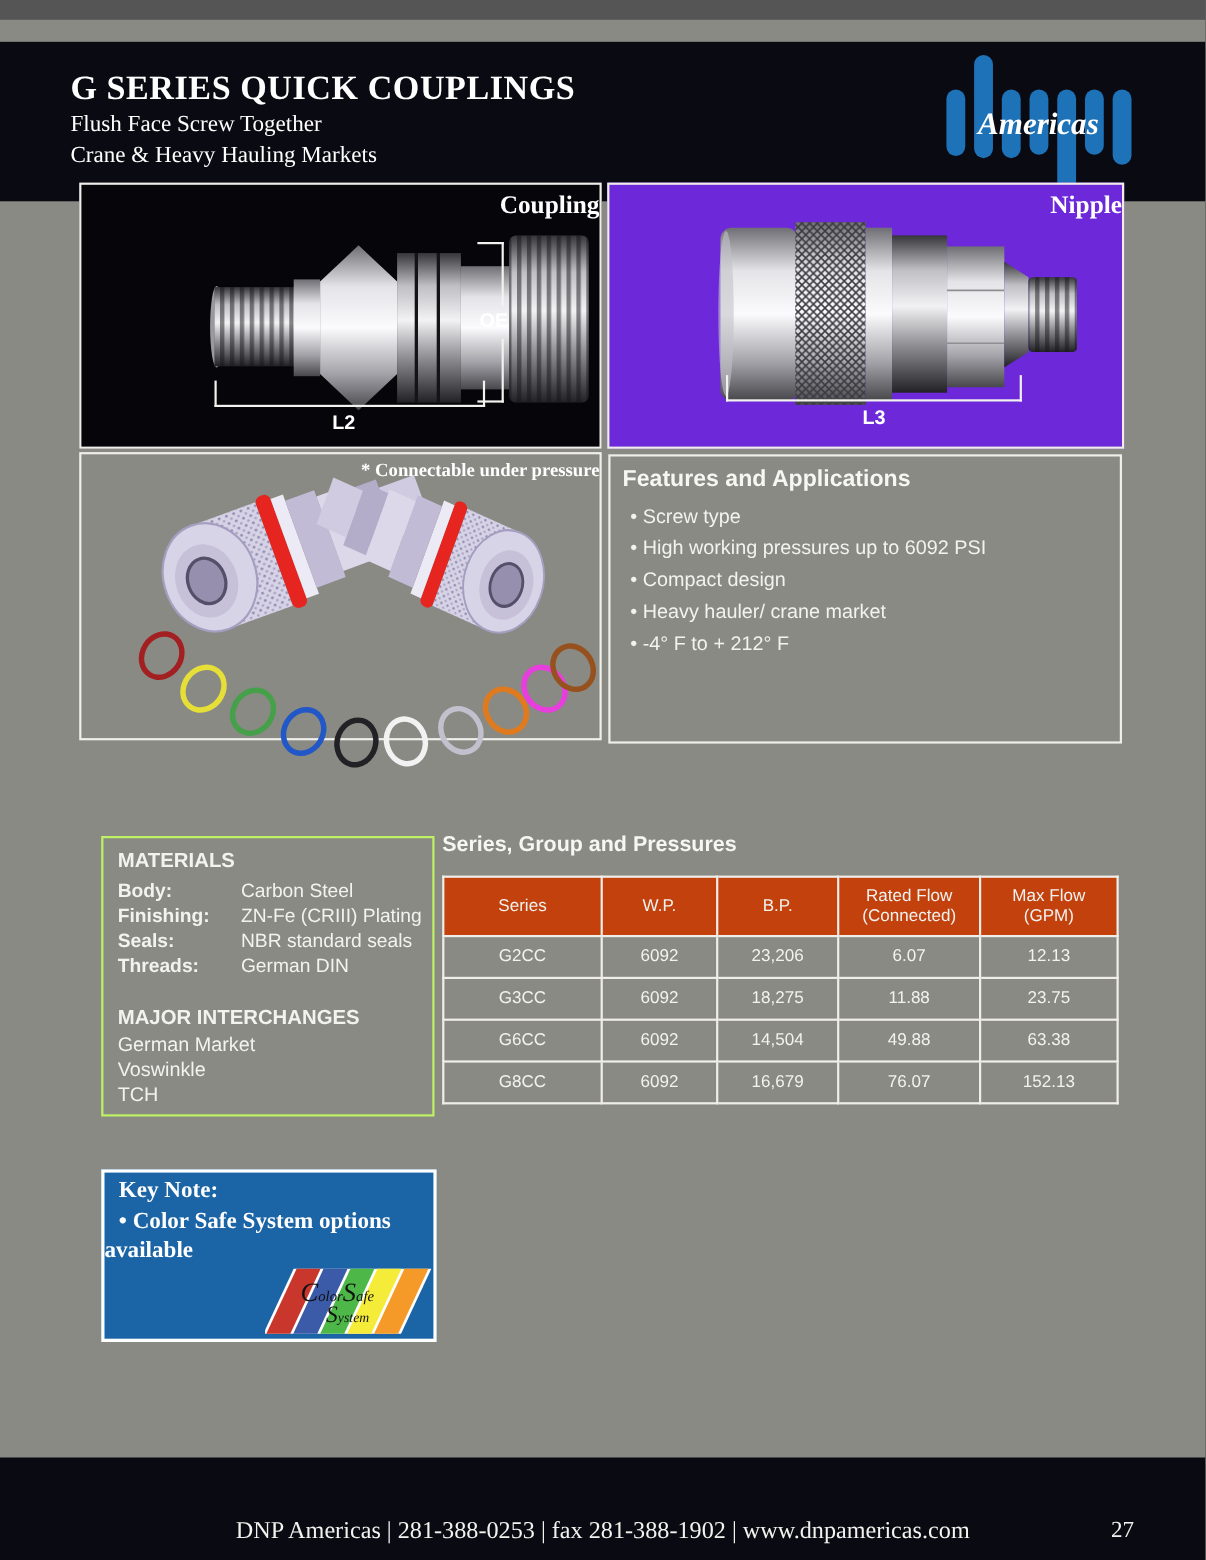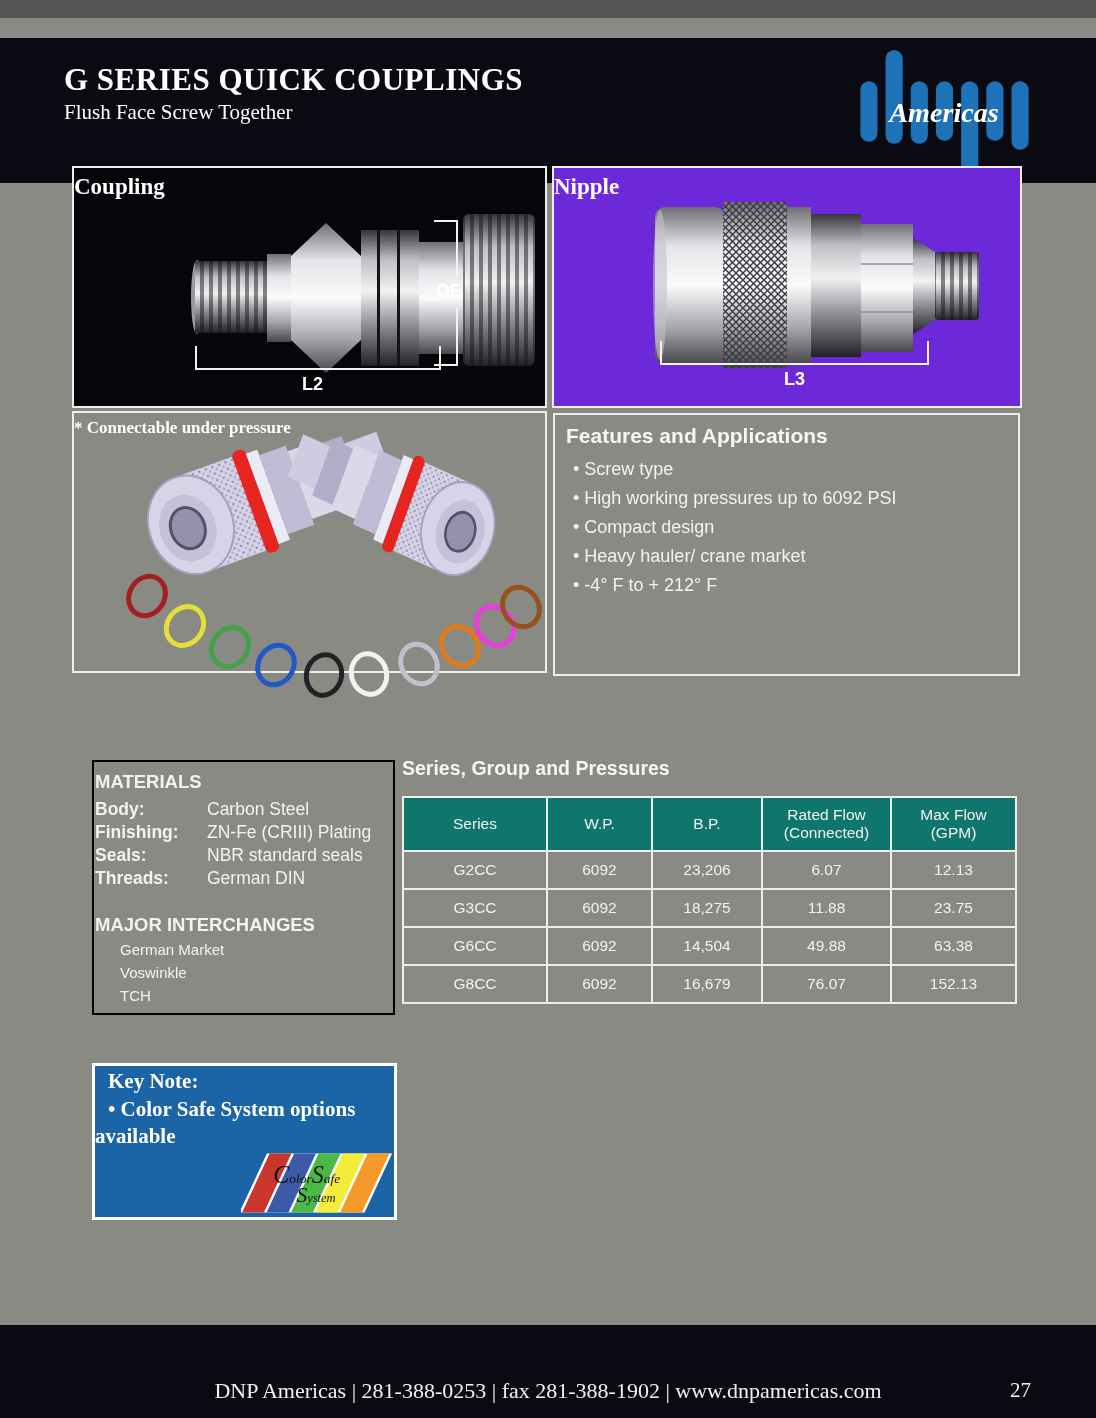--- a/index.html
+++ b/index.html
@@ -15,44 +15,44 @@
   .dnp-logo{position:absolute;left:853px;top:5px;width:182px;height:133px;}
   .logo-script{font-style:italic;font-weight:bold;font-size:28px;
                font-family:"Liberation Serif",serif;fill:#fff;}
 
   
   .panel{position:absolute;border:2px solid #efeeea;box-sizing:border-box;}
   .p-coupling{left:72px;top:148px;width:475px;height:242px;background:#06060a;}
   .p-nipple{left:552px;top:148px;width:470px;height:242px;background:#6d28d9;}
   .p-connect{left:72px;top:393px;width:475px;height:262px;background:#8a8a84;}
   .p-features{left:553px;top:395px;width:467px;height:263px;background:#8a8a84;}
-  .panel-title{position:absolute;left:0;right:0;top:6px;text-align:left;color:#fff;
+  .panel-title{position:absolute;left:0;right:0;top:6px;text-align:right;color:#fff;
                font:bold 23px "Liberation Serif",serif;z-index:3;}
   .p-connect .panel-title{font-size:17px;top:5px;}
   .photo{position:absolute;left:0;top:0;width:100%;height:100%;}
 
   
   .dim{position:absolute;background:#f2f2ee;z-index:2;}
   .dim-label{position:absolute;color:#fff;font:bold 18px "Liberation Sans",sans-serif;z-index:2;}
 
   
   .features-title{position:absolute;left:11px;top:9px;color:#f6f6f3;
                   font:bold 21px "Liberation Sans",sans-serif;}
   .features-list{position:absolute;left:18px;top:44px;margin:0;padding:0;list-style:none;}
   .features-list li{color:#f2f2ef;font-size:18px;margin-bottom:8px;}
   .features-list li::before{content:"• ";}
 
   
   .materials{position:absolute;left:92px;top:742px;width:303px;height:255px;
-             border:2px solid #000000;box-sizing:border-box;padding:9px 0 0 1px;color:#f2f2ef;}
+             border:2px solid #bef264;box-sizing:border-box;padding:9px 0 0 13px;color:#f2f2ef;}
   .mat-title{font:bold 18.5px "Liberation Sans",sans-serif;margin-bottom:5px;}
   .mat-row{display:flex;font-size:17.5px;line-height:23px;}
   .mat-row .lbl{width:112px;font-weight:bold;}
   .mi-title{font:bold 18.5px "Liberation Sans",sans-serif;margin:24px 0 2px 0;}
-  .mi-item{font-size:15px;line-height:23px;margin-left:25px;}
+  .mi-item{font-size:18px;line-height:23px;}
 
   
   .tbl-title{position:absolute;left:402px;top:739px;color:#f6f6f3;
              font:bold 19.5px "Liberation Sans",sans-serif;}
   .ptable{position:absolute;left:402px;top:778px;border-collapse:collapse;}
   .ptable th,.ptable td{border:2px solid #efeeea;text-align:center;vertical-align:middle;
              color:#f2f2ef;font-weight:400;}
   .ptable th{height:50px;font-size:15.5px;white-space:pre-line;}
   .ptable td{height:34px;font-size:15.5px;}
 
@@ -108,20 +108,21 @@
         <circle cx="5.5" cy="5.5" r="1.2" fill="#aaa2c2"></circle>
     </pattern>
   </defs>
 </svg>
 
 <div class="page" style="background: rgb(138, 138, 132);">
 
   <div class="hdr" style="background: rgb(10, 10, 18);">
     <div class="hdr-title">G SERIES QUICK COUPLINGS</div>
     <div class="hdr-sub s1">Flush Face Screw Together</div>
+    <div class="hdr-sub s2">Crane &amp; Heavy Hauling Markets</div>
     <svg class="dnp-logo" viewBox="0 0 180 132">
       <rect x="7" y="38" width="17" height="60" rx="8.5" fill="#1e72b8"></rect>
       <rect x="32" y="7" width="17" height="93" rx="8.5" fill="#1e72b8"></rect>
       <rect x="57" y="38" width="17" height="62" rx="8.5" fill="#1e72b8"></rect>
       <rect x="82" y="38" width="17" height="59" rx="8.5" fill="#1e72b8"></rect>
       <rect x="107" y="38" width="17" height="92" rx="8.5" fill="#1e72b8"></rect>
       <rect x="132" y="38" width="17" height="59" rx="8.5" fill="#1e72b8"></rect>
       <rect x="157" y="38" width="17" height="68" rx="8.5" fill="#1e72b8"></rect>
       <text class="logo-script" x="90" y="78" text-anchor="middle">Americas</text>
     </svg>
@@ -265,21 +266,21 @@
   <div class="tbl-title">Series, Group and Pressures</div>
   <table class="ptable">
     <colgroup>
       <col style="width:144px">
         <col style="width:105px">
         <col style="width:110px">
       <col style="width:129px">
         <col style="width:125px">
     </colgroup>
     <thead>
-        <tr style="background: #0f766e; margin-top: 36px;">
+        <tr style="background: #c2410c; margin-top: 36px;">
           <th>Series</th>
           <th>W.P.</th>
           <th>B.P.</th>
           <th>Rated Flow
 (Connected)</th>
           <th>Max Flow
 (GPM)</th>
         </tr>
       </thead>
     <tbody>

